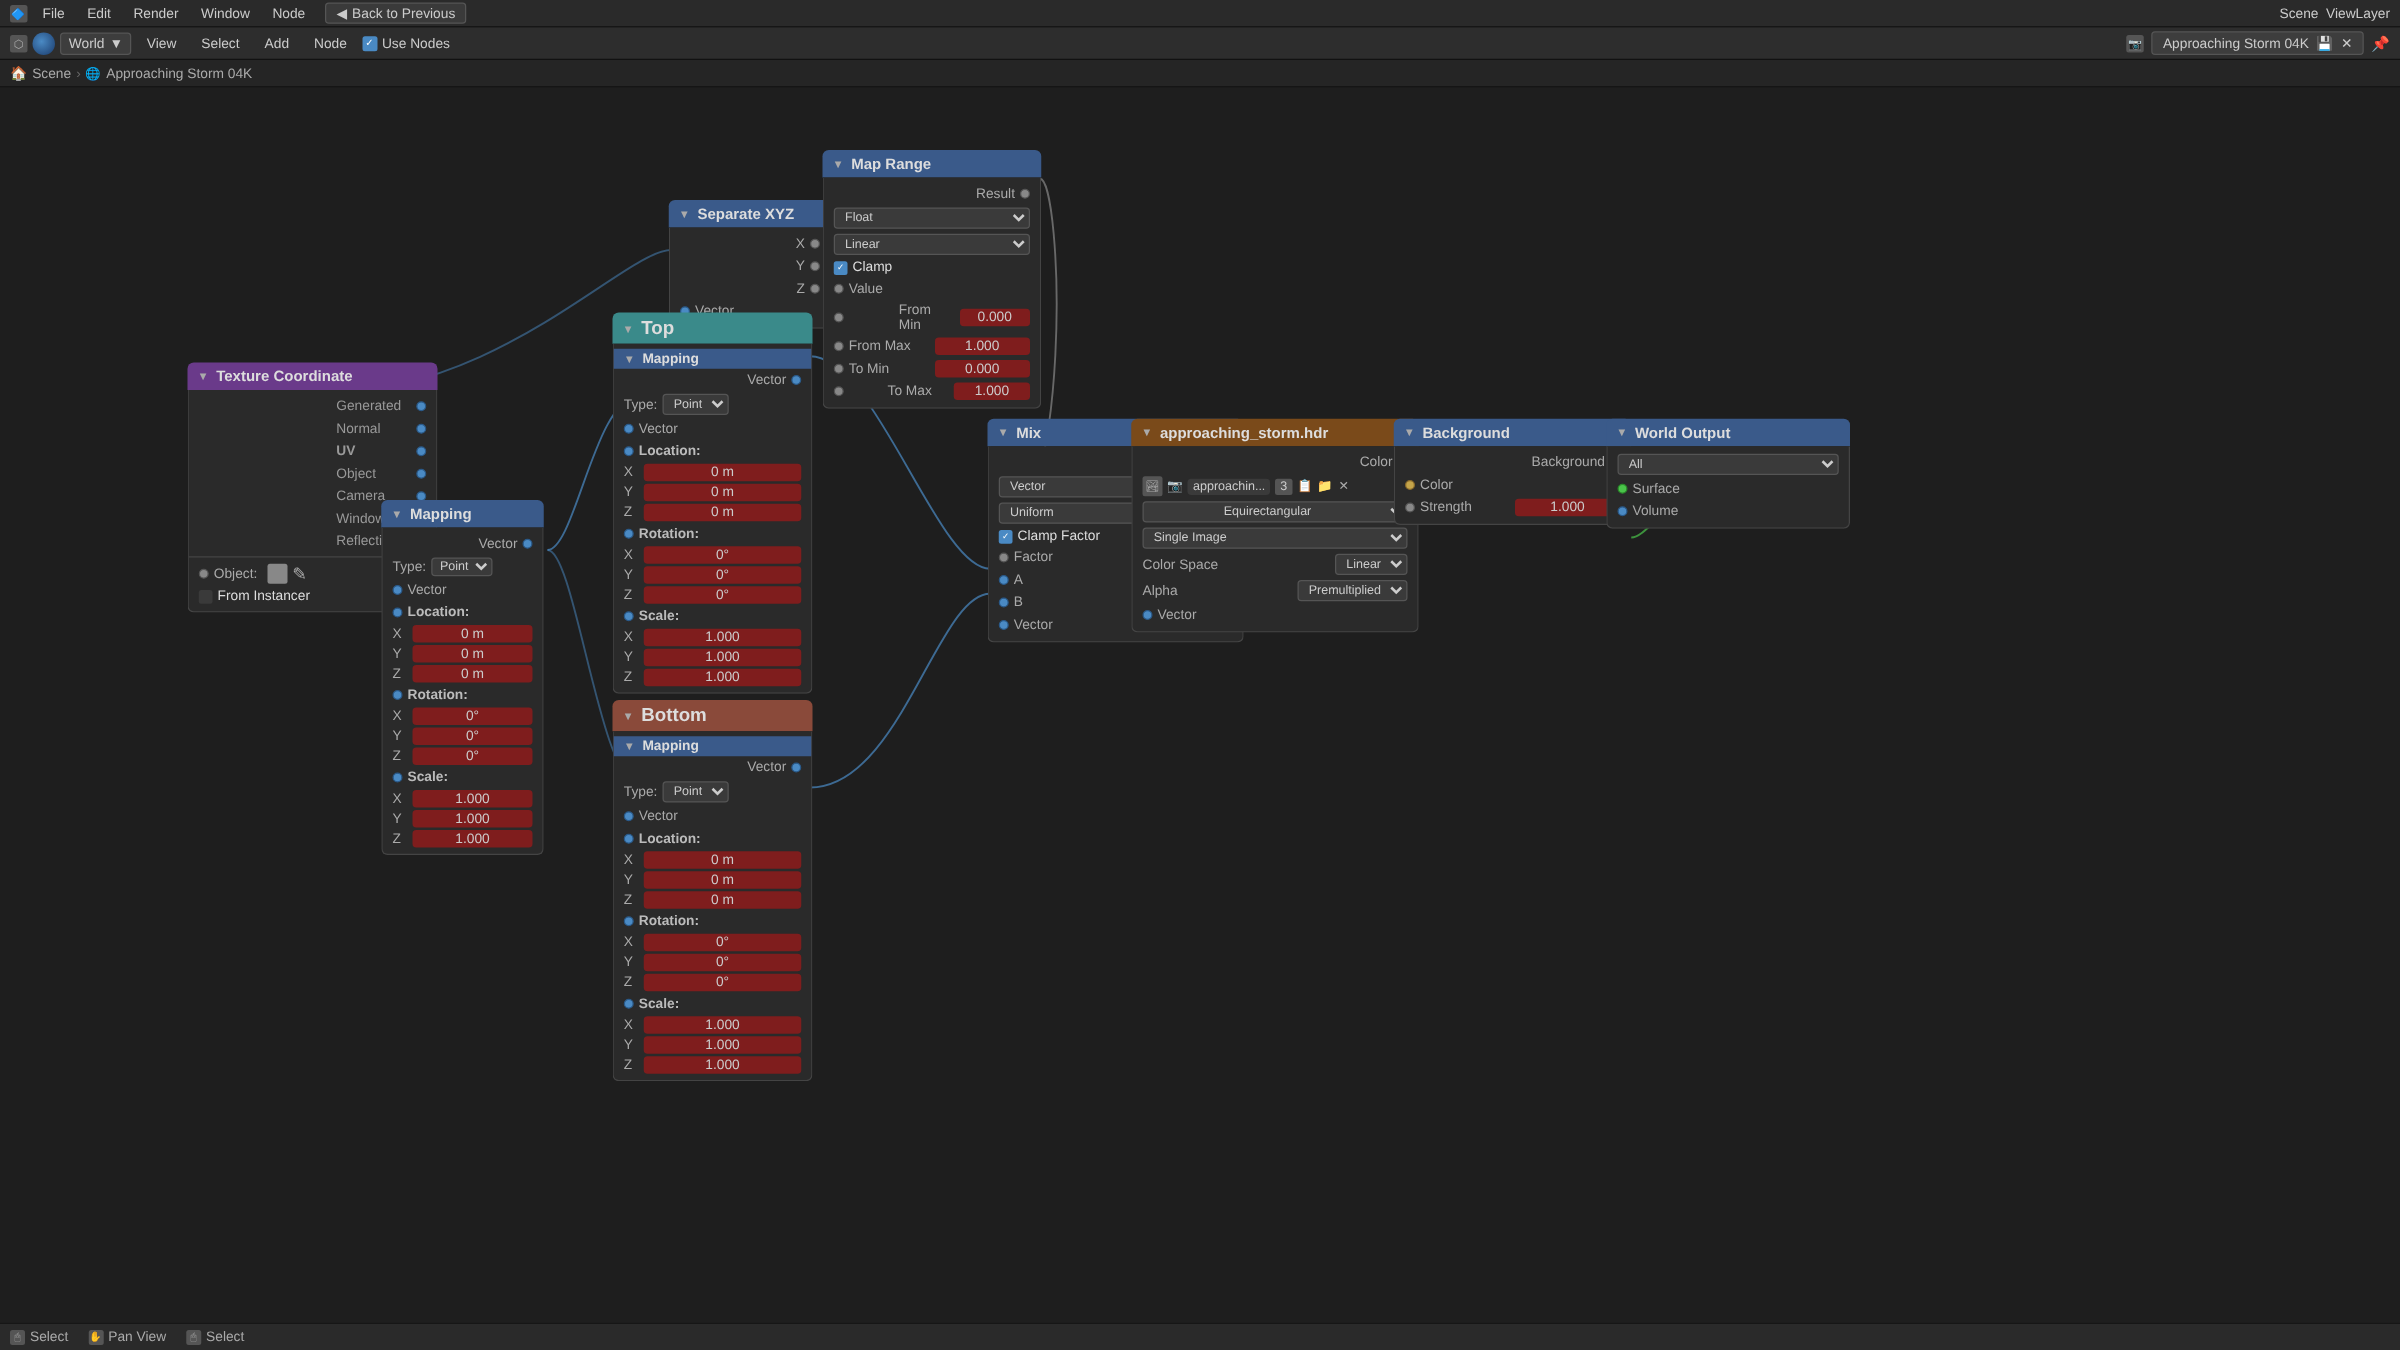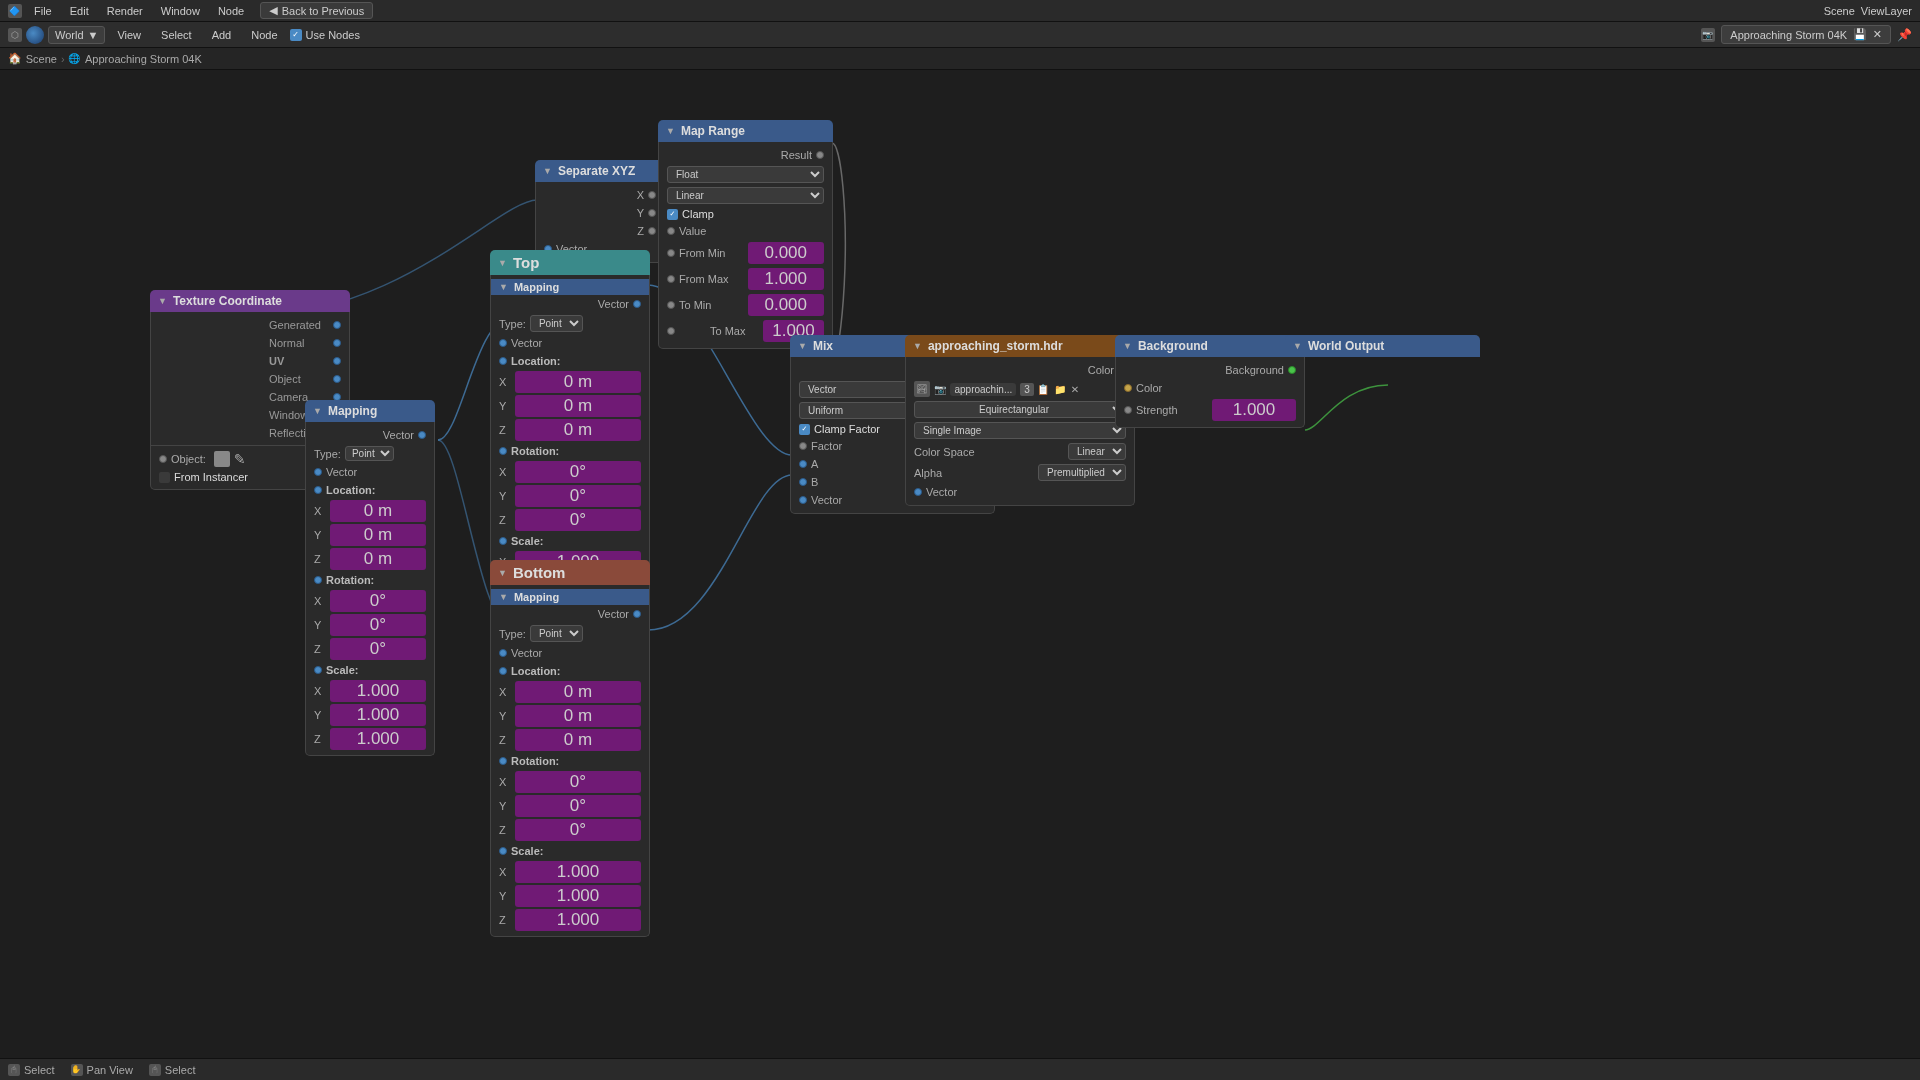--- a/index.html
+++ b/index.html
@@ -207,25 +207,25 @@
       align-items: center;
       padding: 1px 8px;
       gap: 4px;
     }
     .field-label {
       color: #999;
       font-size: 11px;
       min-width: 60px;
     }
     .field-value {
-      background: #701a75;
+      background: #7f1d1d;
       border-radius: 3px;
       padding: 1px 6px;
       color: #ccc;
-      font-size: 17px;
+      font-size: 11px;
       flex: 1;
       text-align: center;
     }
     .section-label {
       color: #bbb;
       font-size: 11px;
       padding: 2px 8px;
       font-weight: bold;
     }
     .divider { height: 1px; background: #444; margin: 3px 0; }
@@ -642,21 +642,21 @@
       <div class="cb-row">
         <div class="cb-box">✓</div>
         <span>Clamp</span>
       </div>
       <div class="node-row">
         <span class="socket socket-grey"></span>
         <span style="color:#aaa;">Value</span>
       </div>
       <div class="node-row">
         <span class="socket socket-grey"></span>
-        <span style="color:#aaa;flex:1;">From Min</span>
+        <span style="color:#aaa;flex:1;margin-left:40px;">From Min</span>
         <div class="field-value" style="min-width:45px;">0.000</div>
       </div>
       <div class="node-row">
         <span class="socket socket-grey"></span>
         <span style="color:#aaa;flex:1;">From Max</span>
         <div class="field-value" style="min-width:45px;">1.000</div>
       </div>
       <div class="node-row">
         <span class="socket socket-grey"></span>
         <span style="color:#aaa;flex:1;">To Min</span>
@@ -931,20 +931,35 @@
         <div class="field-value" style="min-width:40px;">1.000</div>
       </div>
     </div>
   </div>
 
   <div class="node node-world-output">
     <div class="node-header" style="background:#3a5a8a;">
       <span class="collapse-arrow">▼</span>
       <span>World Output</span>
     </div>
+    <div class="node-body">
+      <div class="node-row">
+        <select class="node-select" style="font-size:10px;width:100%;">
+          <option>All</option>
+        </select>
+      </div>
+      <div class="node-row">
+        <span class="socket socket-green"></span>
+        <span style="color:#aaa;">Surface</span>
+      </div>
+      <div class="node-row">
+        <span class="socket socket-blue"></span>
+        <span style="color:#aaa;">Volume</span>
+      </div>
+    </div>
   </div>
 
 </div>
 
 <div class="status-bar">
   <div class="status-item">
     <div class="status-icon">🖱</div>
     <span>Select</span>
   </div>
   <div class="status-item">

